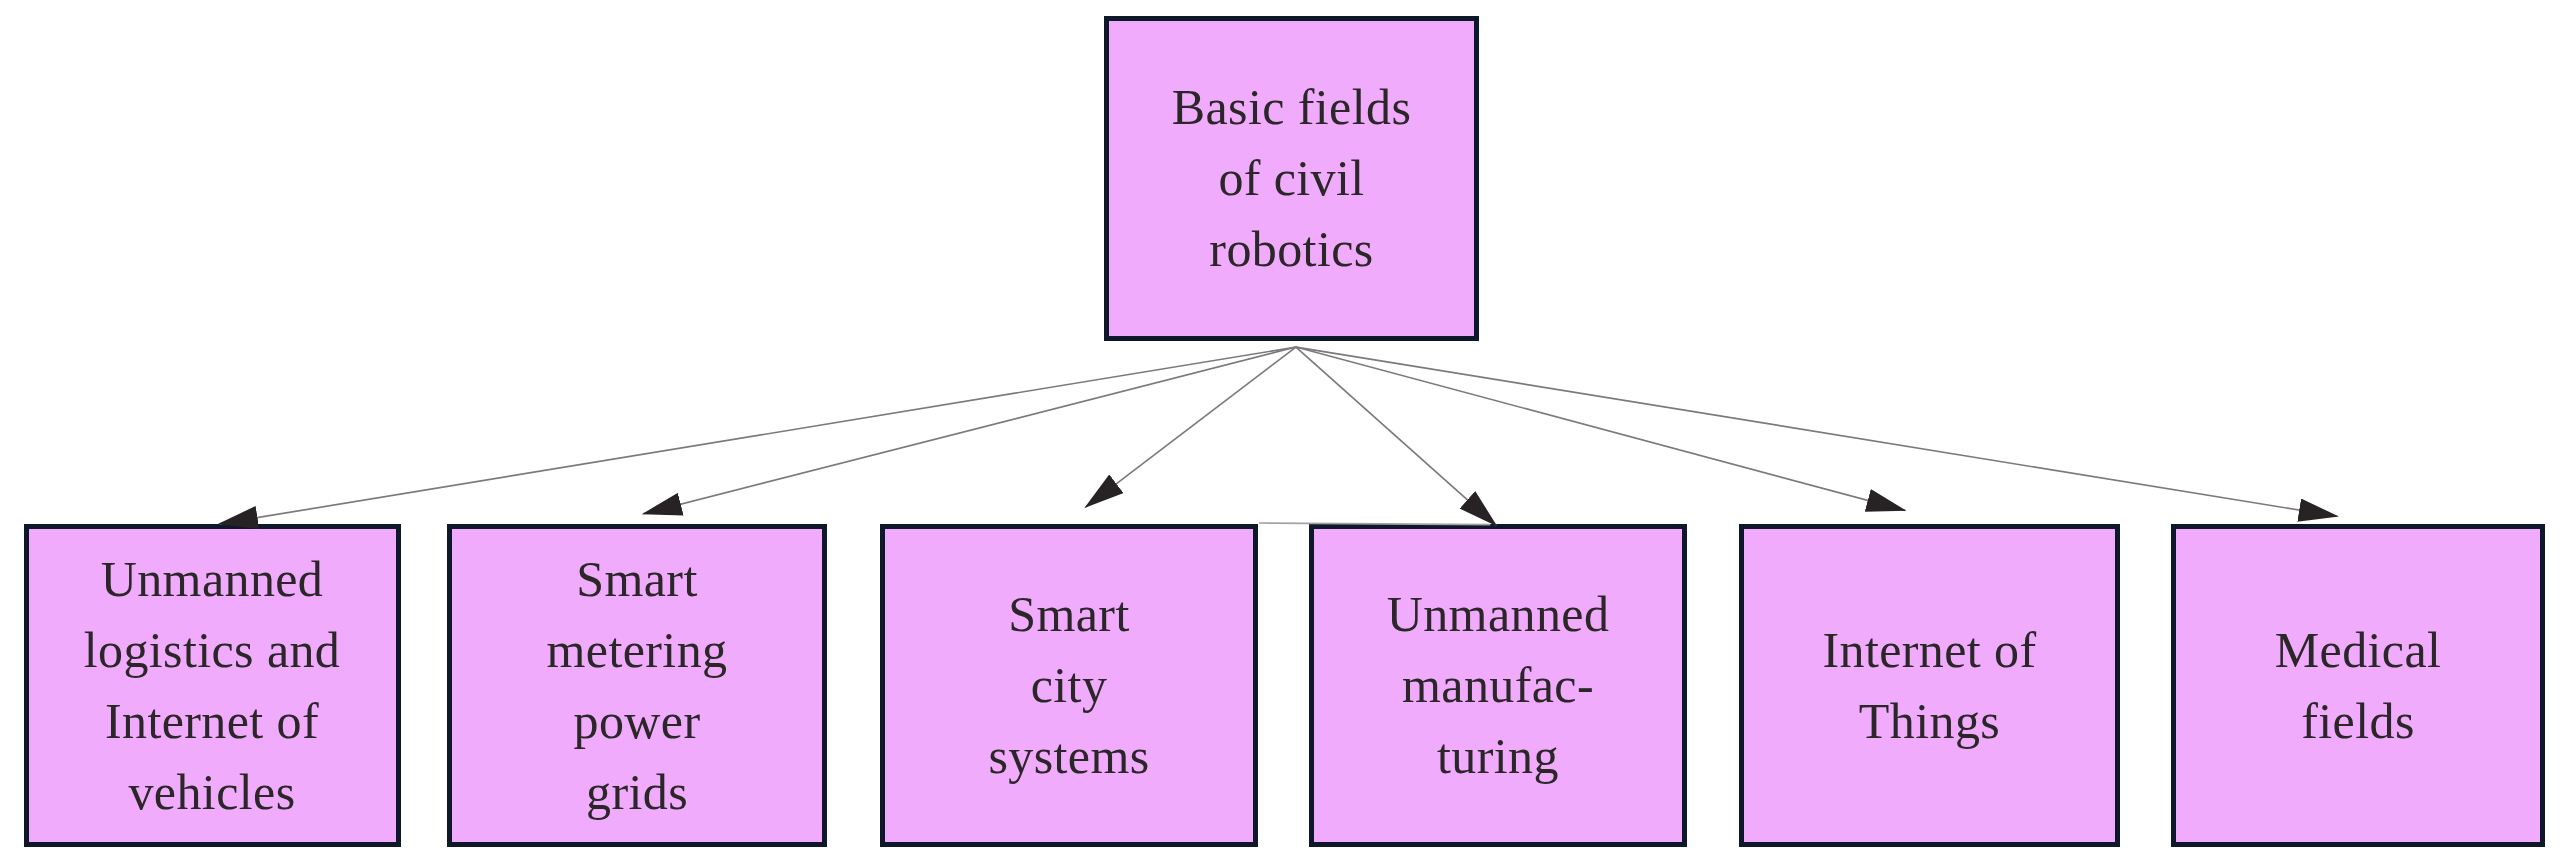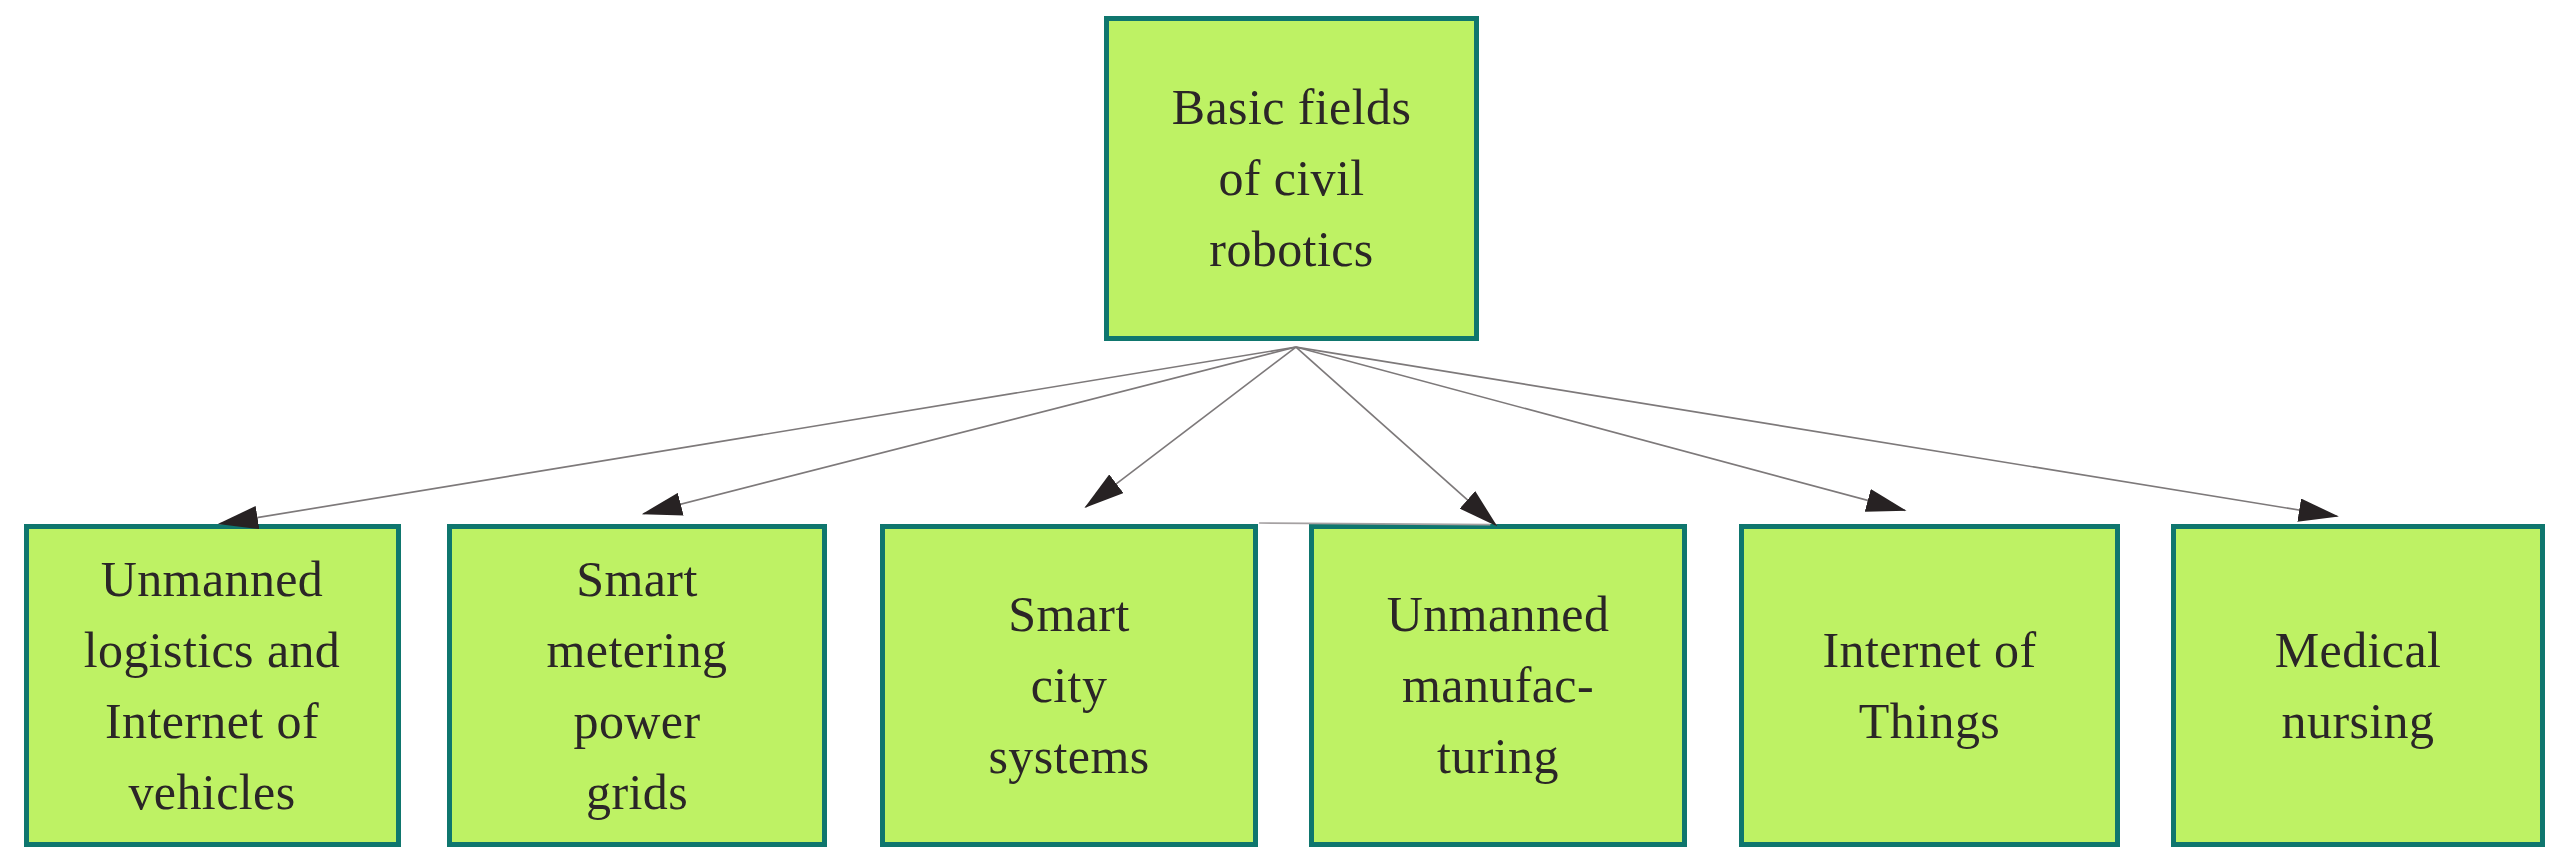--- a/index.html
+++ b/index.html
@@ -11,22 +11,22 @@
     position: relative;
     width: 2576px;
     height: 865px;
     background: #ffffff;
     font-family: "Liberation Serif", "DejaVu Serif", serif;
     overflow: hidden;
   }
   .node {
     position: absolute;
     box-sizing: border-box;
-    border: 5px solid #0f766e;
-    background: #bef264;
+    border: 5px solid #0f172a;
+    background: #f0abfc;
     display: flex;
     align-items: center;
     justify-content: center;
     text-align: center;
   }
   .node .label {
     white-space: pre-line;
     font-size: 50px;
     line-height: 71px;
     color: #2b2627;
@@ -114,17 +114,17 @@
 turing</div>
   </div>
 
   <div class="node child-5">
     <div class="label">Internet of
 Things</div>
   </div>
 
   <div class="node child-6">
     <div class="label">Medical
-nursing</div>
+fields</div>
   </div>
 
 </div>
 
 
 </body></html>

